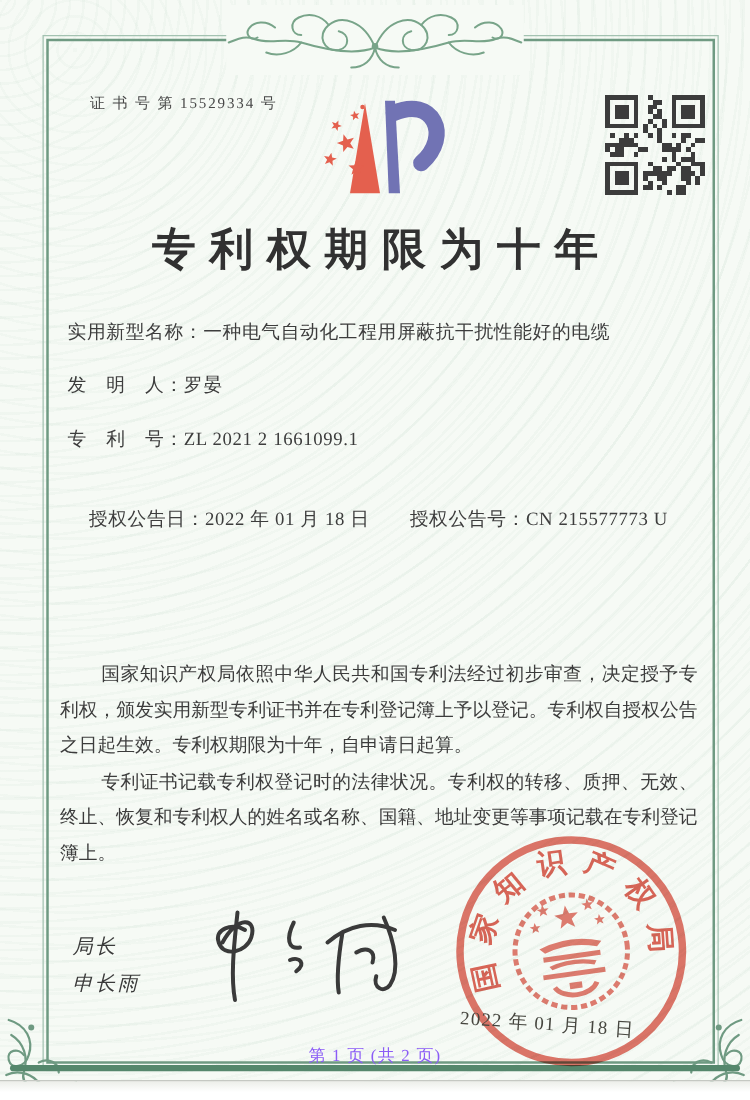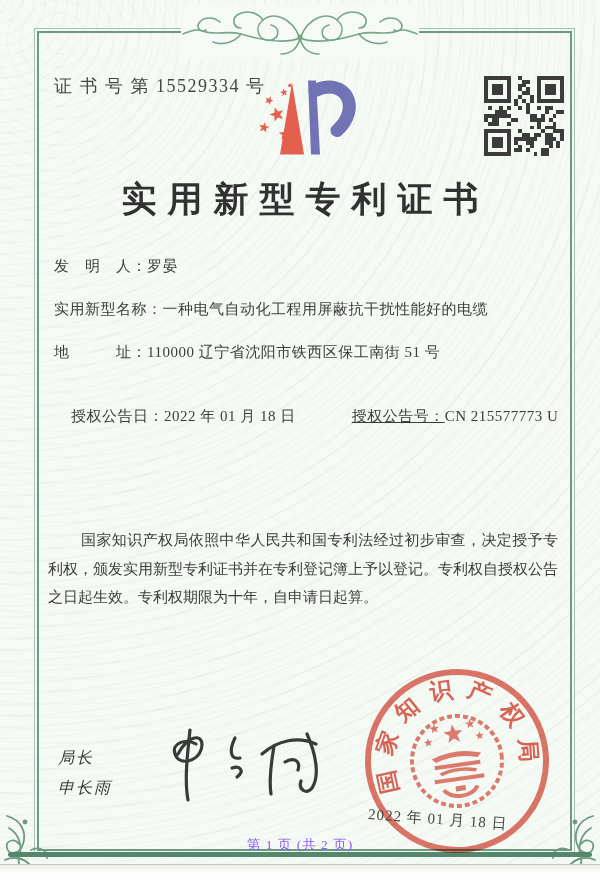--- a/index.html
+++ b/index.html
@@ -17,29 +17,29 @@
   .frame{left:34px;top:28px;width:539px;height:824px;border:1px solid #a3c2b1;}
   .frame-inner{position:absolute;left:2px;top:2px;right:2px;bottom:2px;border:2px solid #6f9a82;}
   
   .ornament-top{left:181px;top:4px;width:238px;height:56px;background:#f6faf5;}
   .corner-flourish{width:66px;height:66px;}
   .fl-bl{left:1px;top:810px;}
   .fl-br{left:533px;top:810px;transform:scaleX(-1);}
   .band{left:8px;top:852px;width:584px;height:5px;background:#55876c;border-radius:3px;}
   .page-edge{left:0;top:864px;width:600px;height:16px;background:linear-gradient(#eceee9,#ffffff 55%);border-top:1px solid #c5c8c2;}
 
-  .cert-no{left:54px;top:74px;font-size:18px;letter-spacing:1.5px;color:#474747;}
+  .cert-no{left:72px;top:74px;font-size:12px;letter-spacing:1.5px;color:#474747;}
   .logo{left:240px;top:70px;width:120px;height:100px;}
   .qr{left:484px;top:76px;width:80px;height:80px;}
   .title{left:0;top:176px;width:100%;text-align:center;font-size:35px;font-weight:bold;
          letter-spacing:11px;text-indent:11px;color:#313131;}
 
   .fields{left:54px;top:256px;width:510px;font-size:15px;color:#3d3d3d;letter-spacing:.5px;}
   .field-row{margin-bottom:22px;line-height:21px;white-space:pre-wrap;}
-  .grant-pair2{margin-left:56px;text-decoration:underline;}
+  .grant-pair2{margin-left:32px;}
 
   .paras{left:48px;top:526px;width:510px;font-size:15px;line-height:28.5px;
          text-align:justify;color:#3c3c3c;}
   .paras p{margin:0;text-indent:2.2em;}
 
   .signer{left:58px;top:743px;font-size:16px;line-height:30px;letter-spacing:2px;color:#3a3a3a;font-style:italic;}
   .signature{left:148px;top:724px;width:195px;height:88px;}
 
   .seal{left:360px;top:664px;width:194px;height:194px;mix-blend-mode:multiply;opacity:.92;}
   .seal-date{left:368px;top:810px;font-size:15px;letter-spacing:1px;color:#46463f;
@@ -306,33 +306,34 @@
     <rect x="8" y="19" width="1" height="1" fill="#3c3c3c"></rect>
     <rect x="9" y="19" width="1" height="1" fill="#3c3c3c"></rect>
     <rect x="11" y="19" width="1" height="1" fill="#3c3c3c"></rect>
     <rect x="15" y="19" width="1" height="1" fill="#3c3c3c"></rect>
     <rect x="16" y="19" width="1" height="1" fill="#3c3c3c"></rect>
     <rect x="13" y="20" width="1" height="1" fill="#3c3c3c"></rect>
     <rect x="15" y="20" width="1" height="1" fill="#3c3c3c"></rect>
     <rect x="16" y="20" width="1" height="1" fill="#3c3c3c"></rect>
   </svg>
 
-<div class="abs title">实用新型专利证书</div>
+<div class="abs title">专利权期限为十年</div>
 
 <div class="abs fields">
+  <div class="field-row"><span>实用新型名称：</span><span>一种电气自动化工程用屏蔽抗干扰性能好的电缆</span></div>
   <div class="field-row"><span>发　明　人：</span><span>罗晏</span></div>
-  <div class="field-row"><span>实用新型名称：</span><span>一种电气自动化工程用屏蔽抗干扰性能好的电缆</span></div>
-  <div class="field-row"><span>地　　　址：</span><span>110000 辽宁省沈阳市铁西区保工南街 51 号</span></div>
+  <div class="field-row"><span>专　利　号：</span><span>ZL 2021 2 1661099.1</span></div>
   <div class="field-row">
     <span>授权公告日：</span><span>2022 年 01 月 18 日</span><span class="grant-pair2">授权公告号：</span><span>CN 215577773 U</span>
   </div>
 </div>
 
 <div class="abs paras">
   <p>国家知识产权局依照中华人民共和国专利法经过初步审查，决定授予专利权，颁发实用新型专利证书并在专利登记簿上予以登记。专利权自授权公告之日起生效。专利权期限为十年，自申请日起算。</p>
+  <p>专利证书记载专利权登记时的法律状况。专利权的转移、质押、无效、终止、恢复和专利权人的姓名或名称、国籍、地址变更等事项记载在专利登记簿上。</p>
 </div>
 
 <div class="abs signer">
   <div>局长</div>
   <div>申长雨</div>
 </div>
 
 <svg class="abs signature" viewBox="0 0 195 88">
   <g stroke="#3a3a3a" stroke-width="3.2" fill="none" stroke-linecap="round" stroke-linejoin="round">
     <path d="M30,30 C42,8 58,10 53,26 C49,38 31,42 27,30 C23,19 38,14 48,20"></path>

